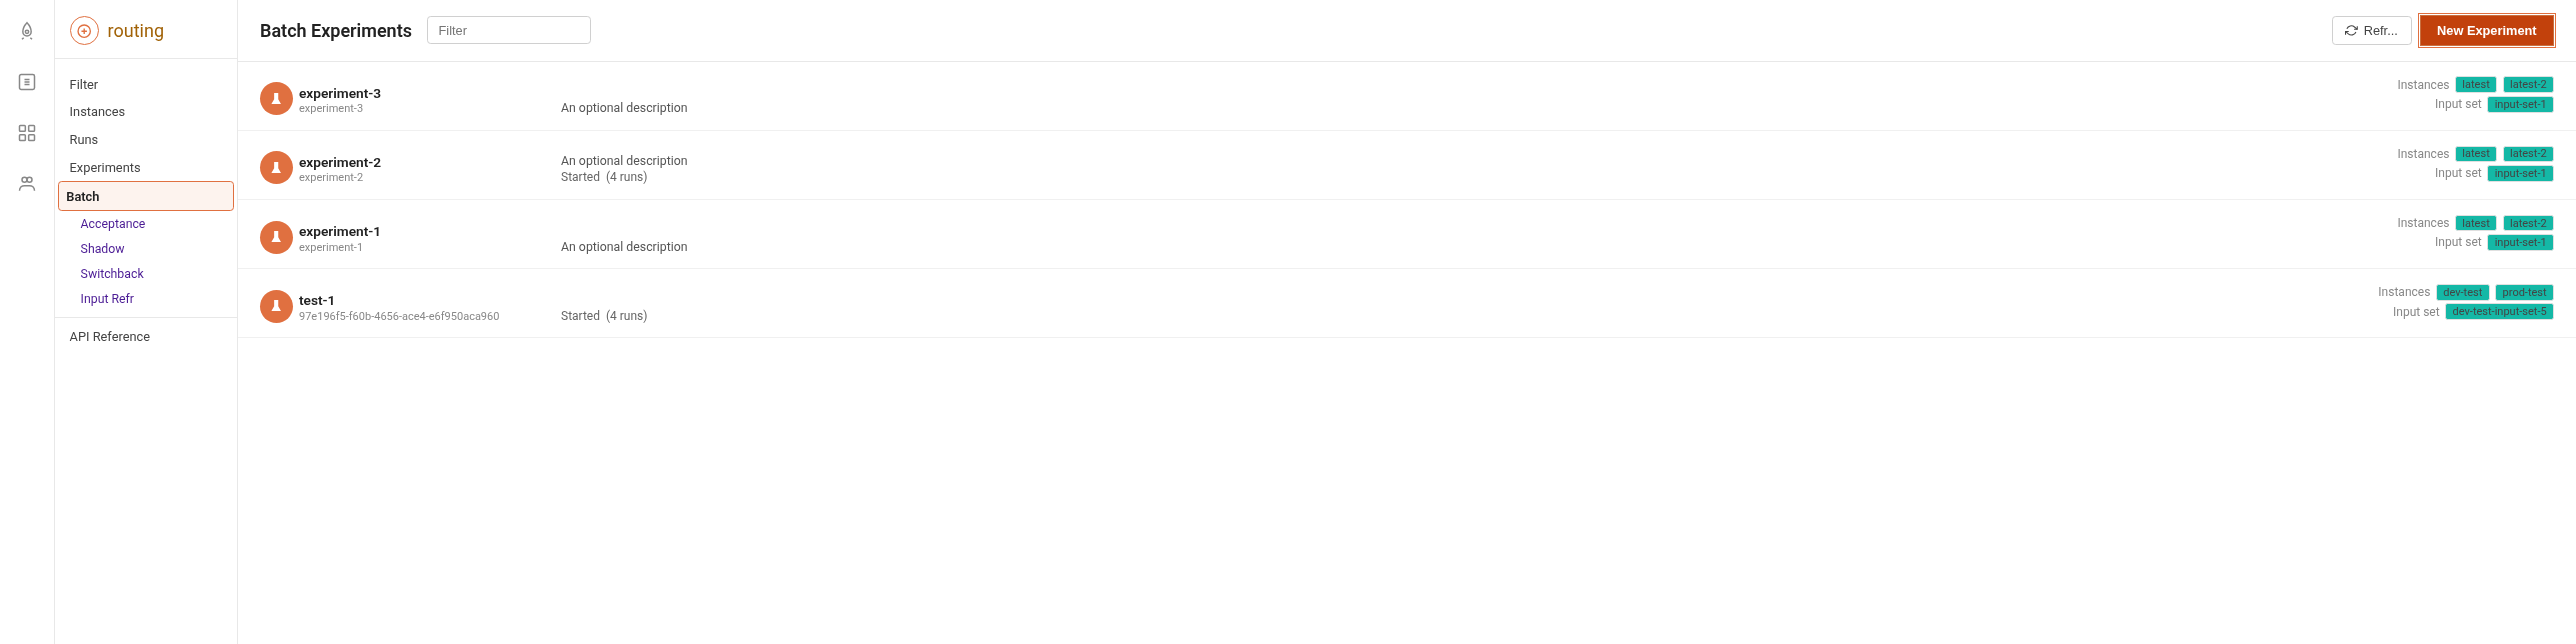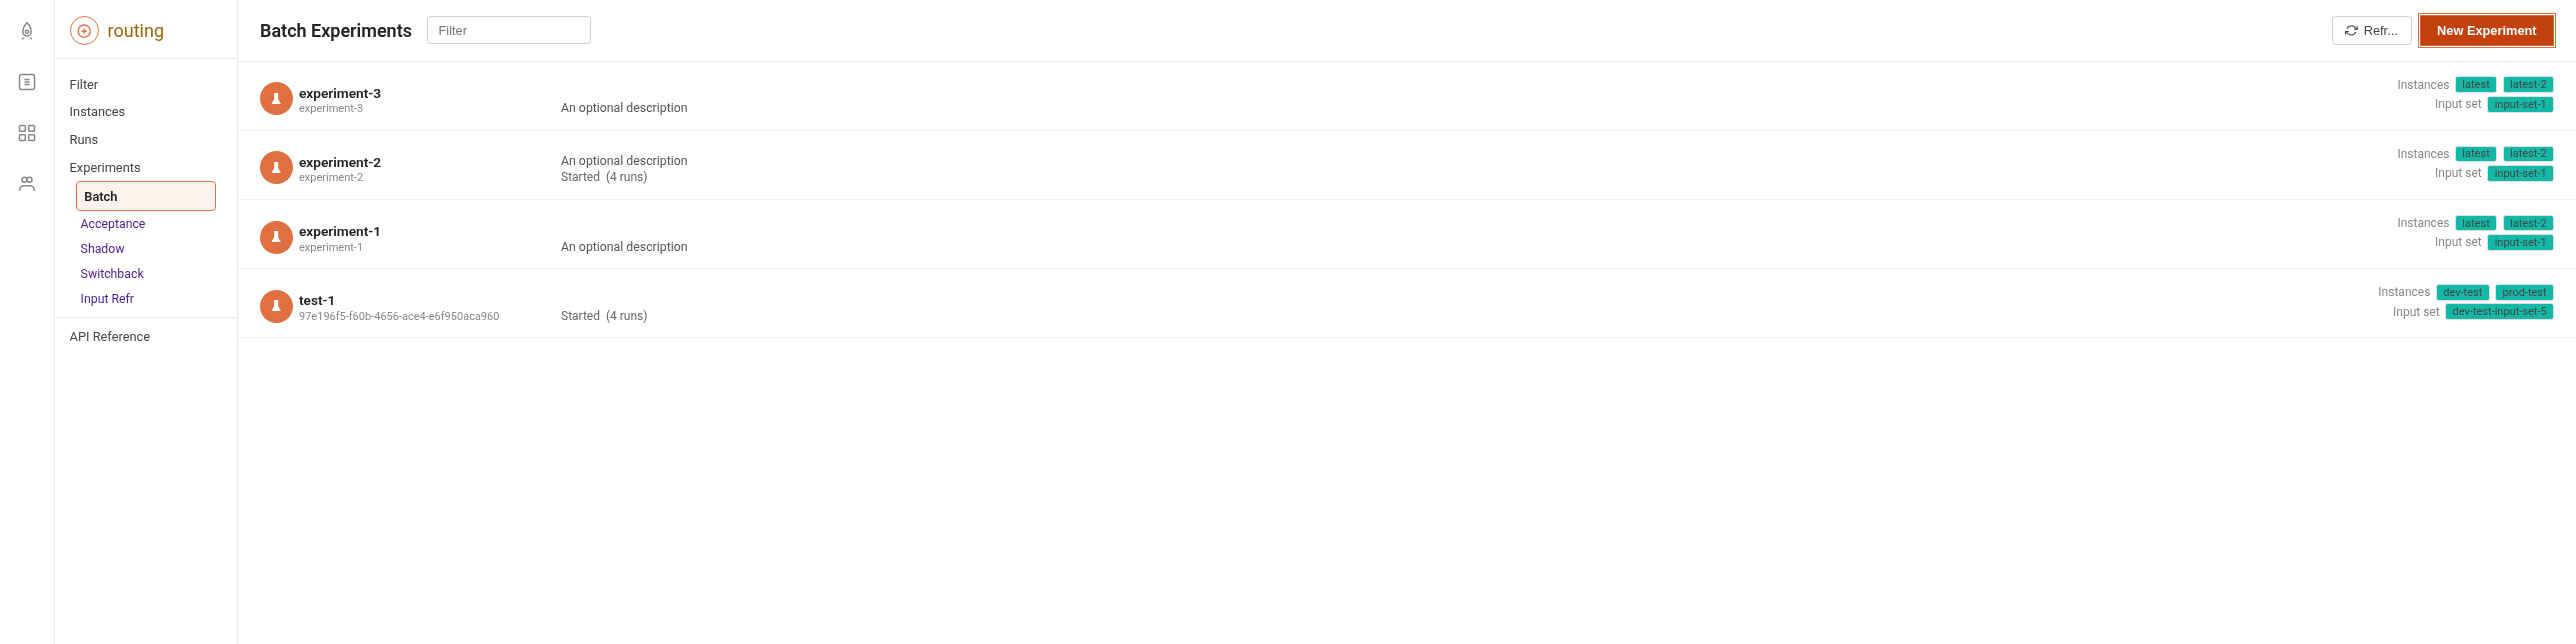--- a/index.html
+++ b/index.html
@@ -78,21 +78,21 @@
       cursor: pointer;
       font-size: 12.8px;
       border-radius: 0;
     }
     .nav-item.active {
       font-weight: 600;
       color: #222;
       background: #fdf3ee;
       border: 1.4px solid #e07040;
       border-radius: 3.7px;
-      margin: 0 21px;
+      margin: 0 3px;
       padding: 6.4px 7.3px;
     }
     .nav-subitem {
       display: block;
       padding: 5.5px 14.6px 5.5px 25.6px;
       color: #4c1d95;
       cursor: pointer;
       font-size: 12.3px;
     }
     .nav-divider {

